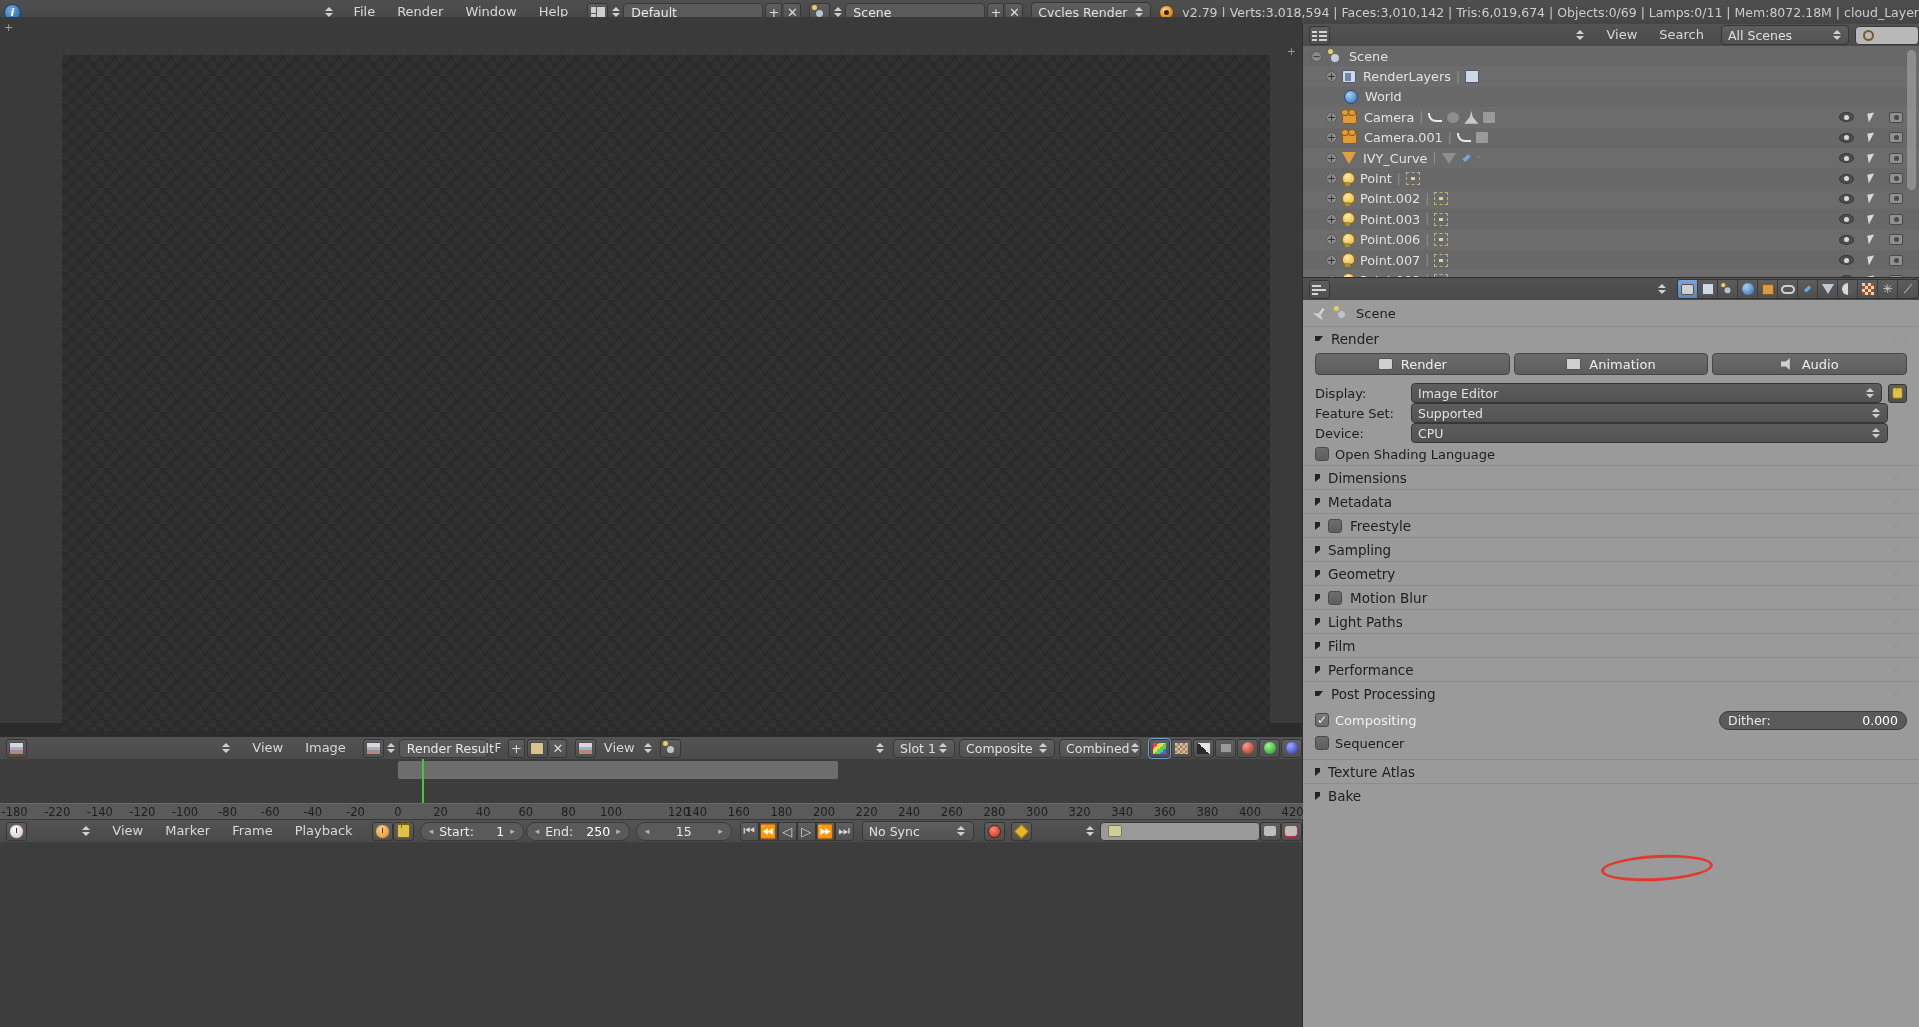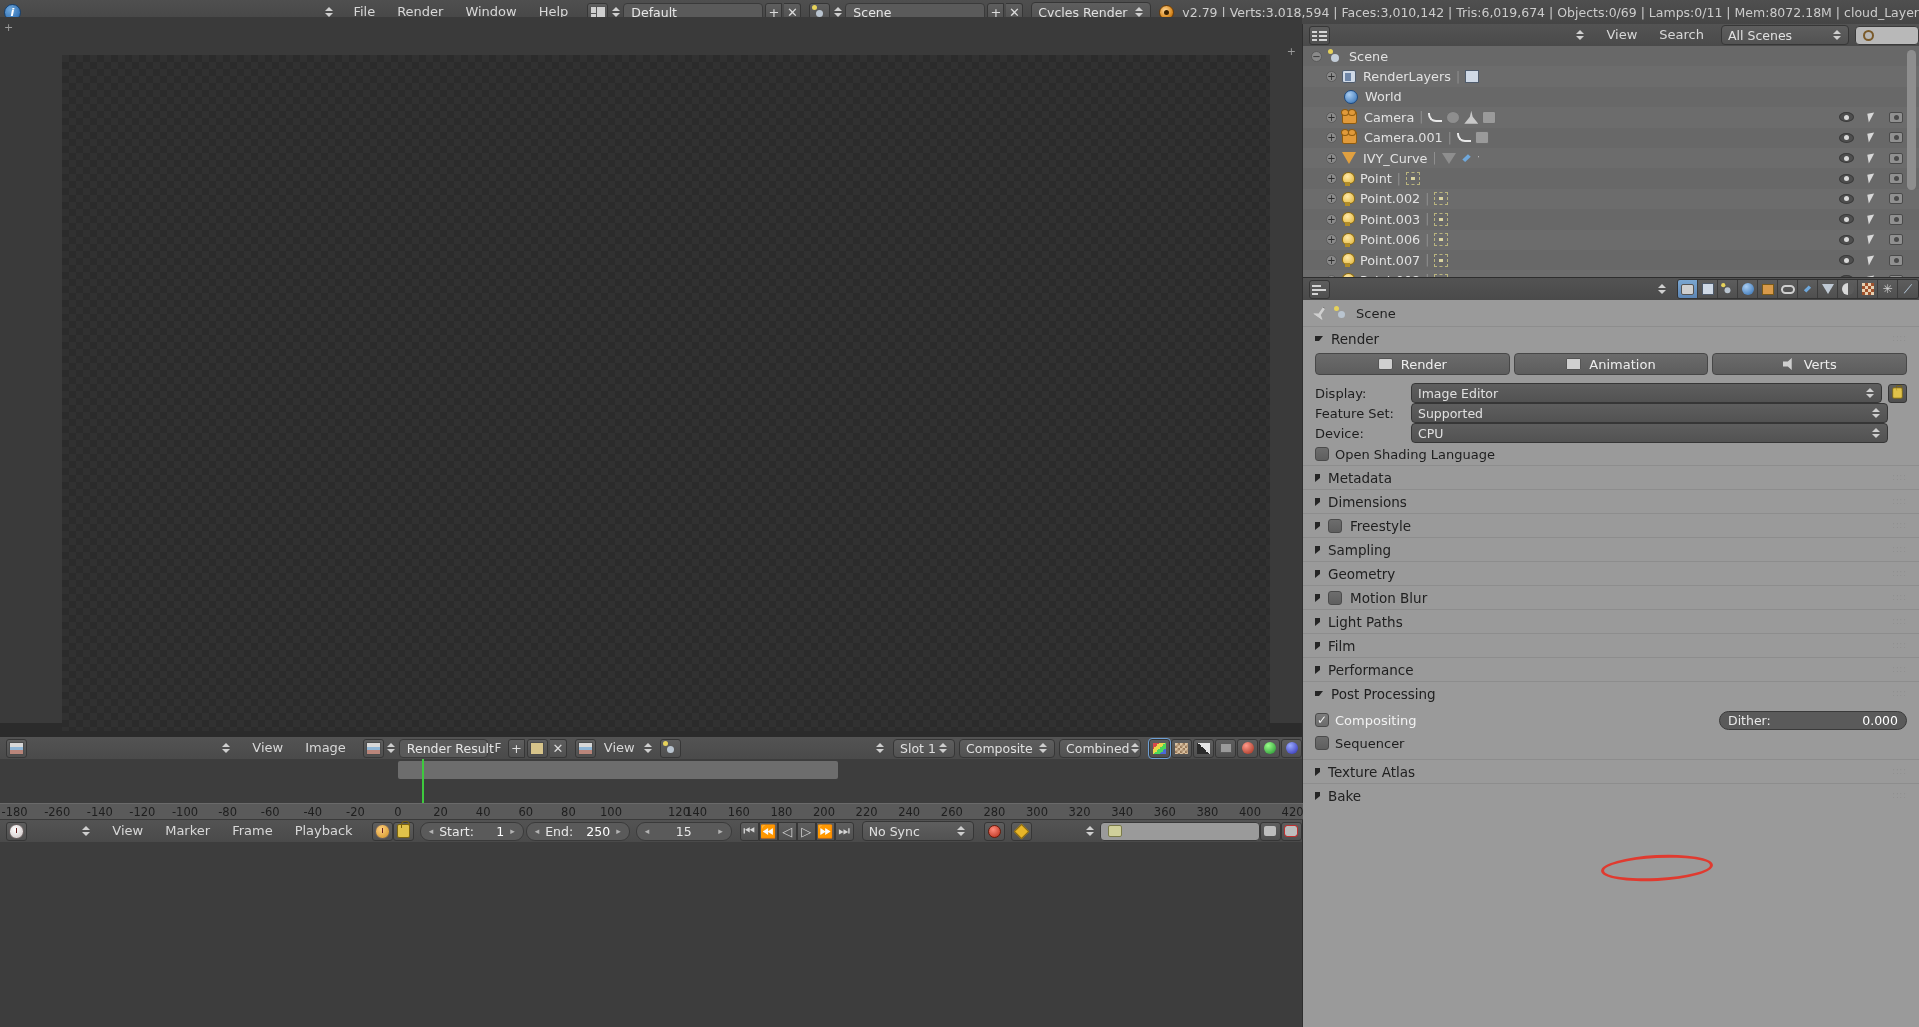--- a/index.html
+++ b/index.html
@@ -330,21 +330,21 @@
   </div>
 </div>
 
 <div id="tlwrap">
   <div id="tlscroll">
     <div id="tlscrollbar"></div>
     <div id="tl-playhead"></div>
   </div>
   <div id="tlruler">
       <span style="left: 14.6px;">-180</span>
-      <span style="left: 57.2px;">-260</span>
+      <span style="left: 57.2px;">-220</span>
       <span style="left: 99.8px;">-140</span>
       <span style="left: 142.4px;">-120</span>
       <span style="left: 185px;">-100</span>
       <span style="left: 227.6px;">-80</span>
       <span style="left: 270.2px;">-60</span>
       <span style="left: 312.8px;">-40</span>
       <span style="left: 355.4px;">-20</span>
       <span style="left: 398px;">0</span>
       <span style="left: 440.6px;">20</span>
       <span style="left: 483.2px;">40</span>
@@ -714,21 +714,21 @@
       <div class="seltab">
         <span style="width:15px;height:12px;background:#cfcfcf;border:1px solid #555;border-radius:2px;"></span>
         <span>Render</span>
       </div>
       <div class="seltab">
         <span style="width:15px;height:12px;background:#cfcfcf;border:1px solid #555;border-radius:1px;"></span>
         <span>Animation</span>
       </div>
       <div class="seltab">
         <span style="width:13px;height:12px;background:#cfcfcf;clip-path:polygon(0 30%,40% 30%,70% 0,70% 100%,40% 70%,0 70%);"></span>
-        <span>Verts</span>
+        <span>Audio</span>
       </div>
     </div>
 
     <div class="rowline" style="margin-top:8px;">
       <span class="lbl-left">Display:</span>
       <div class="btn" style="flex:1;height:20px;">
         <span>Image Editor</span>
         <span class="spin">
             <i class="up"></i>
             <i class="dn"></i>
@@ -762,26 +762,26 @@
     </div>
 
     <div class="rowline" style="height:22px;">
       <span class="chk"></span>
       <span style="color:#1d1d1d;">Open Shading Language</span>
     </div>
 
     <div id="panel-list">
         <div class="panel-hd">
           <span class="tri"></span>
+          <span>Dimensions</span>
+          <span class="grip" style="margin-left: auto;">::::</span>
+        </div>
+        <div class="panel-hd">
+          <span class="tri"></span>
           <span>Metadata</span>
-          <span class="grip" style="margin-left: auto;">::::</span>
-        </div>
-        <div class="panel-hd">
-          <span class="tri"></span>
-          <span>Dimensions</span>
           <span class="grip" style="margin-left: auto;">::::</span>
         </div>
         <div class="panel-hd">
           <span class="tri"></span>
           <span class="chk"></span>
           <span>Freestyle</span>
           <span class="grip" style="margin-left: auto;">::::</span>
         </div>
         <div class="panel-hd">
           <span class="tri"></span>

